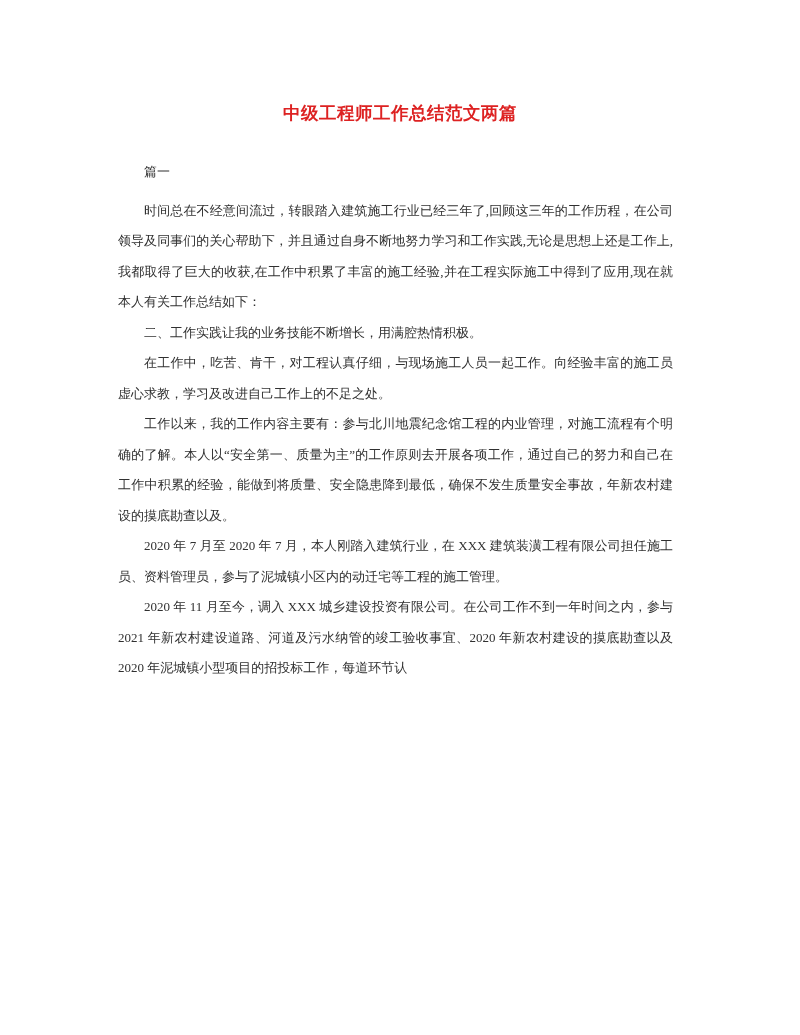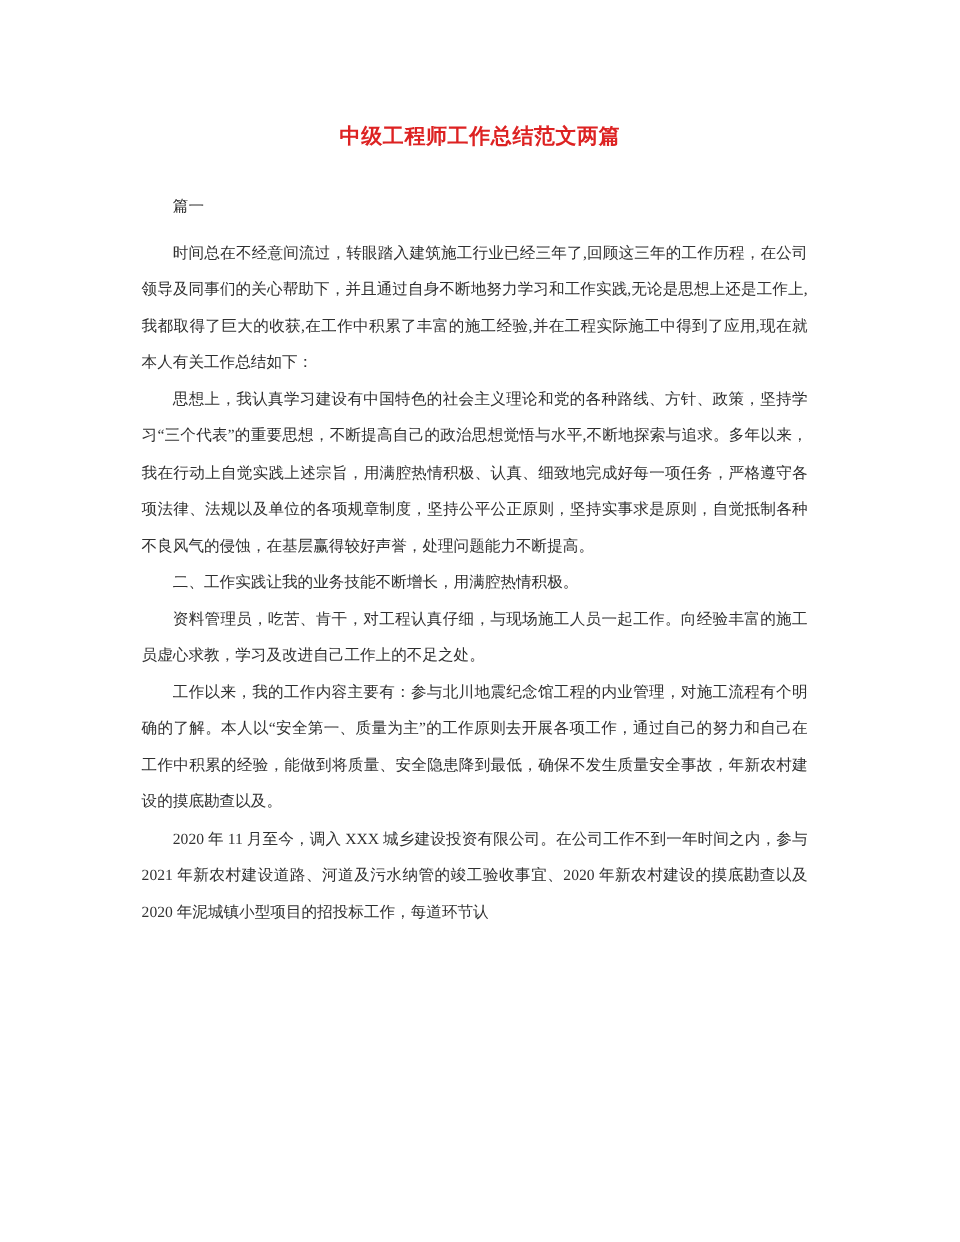--- a/index.html
+++ b/index.html
@@ -45,19 +45,19 @@
 </style>
 </head>
 <body>
 
 <div class="page">
   <h1 class="doc-title">中级工程师工作总结范文两篇</h1>
 
   <div class="doc-body">
     <p class="para section-label">篇一</p>
     <p class="para">时间总在不经意间流过，转眼踏入建筑施工行业已经三年了,回顾这三年的工作历程，在公司领导及同事们的关心帮助下，并且通过自身不断地努力学习和工作实践,无论是思想上还是工作上,我都取得了巨大的收获,在工作中积累了丰富的施工经验,并在工程实际施工中得到了应用,现在就本人有关工作总结如下：</p>
-    <p class="para">思想上，我认真学习建设有中国特色的社会主义理论和党的各种路线、方针、政策，坚持学习“三个代表”的重要思想，不断提高自己的政治思想觉悟与水平,不断地探索与追求。多年以来，我在行动上自觉实践上述宗旨，用满腔热情积极、认真、细致地完成好每一项任务，严格遵守各项法律、法规以及单位的各项规章制度，坚持公平公正原则，坚持实事求是原则，自觉抵制各种不良风气的侵蚀，在基层赢得较好声誉，处理问题能力不断提高。</p>
     <p class="para">二、工作实践让我的业务技能不断增长，用满腔热情积极。</p>
-    <p class="para">资料管理员，吃苦、肯干，对工程认真仔细，与现场施工人员一起工作。向经验丰富的施工员虚心求教，学习及改进自己工作上的不足之处。</p>
+    <p class="para">在工作中，吃苦、肯干，对工程认真仔细，与现场施工人员一起工作。向经验丰富的施工员虚心求教，学习及改进自己工作上的不足之处。</p>
     <p class="para">工作以来，我的工作内容主要有：参与北川地震纪念馆工程的内业管理，对施工流程有个明确的了解。本人以“安全第一、质量为主”的工作原则去开展各项工作，通过自己的努力和自己在工作中积累的经验，能做到将质量、安全隐患降到最低，确保不发生质量安全事故，年新农村建设的摸底勘查以及。</p>
+    <p class="para">2020 年 7 月至 2020 年 7 月，本人刚踏入建筑行业，在 XXX 建筑装潢工程有限公司担任施工员、资料管理员，参与了泥城镇小区内的动迁宅等工程的施工管理。</p>
     <p class="para">2020 年 11 月至今，调入 XXX 城乡建设投资有限公司。在公司工作不到一年时间之内，参与 2021 年新农村建设道路、河道及污水纳管的竣工验收事宜、2020 年新农村建设的摸底勘查以及 2020 年泥城镇小型项目的招投标工作，每道环节认</p>
   </div>
 </div>
 
 </body></html>

